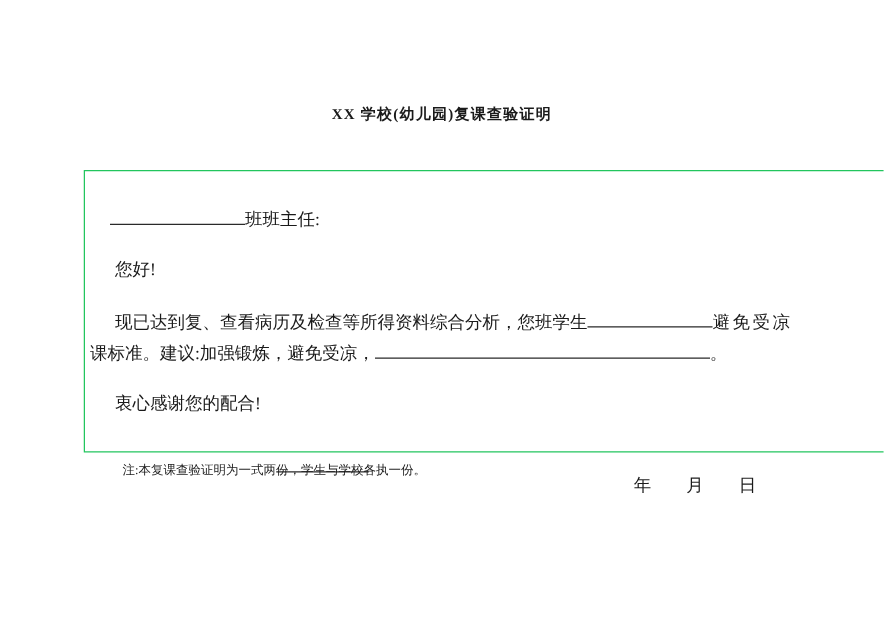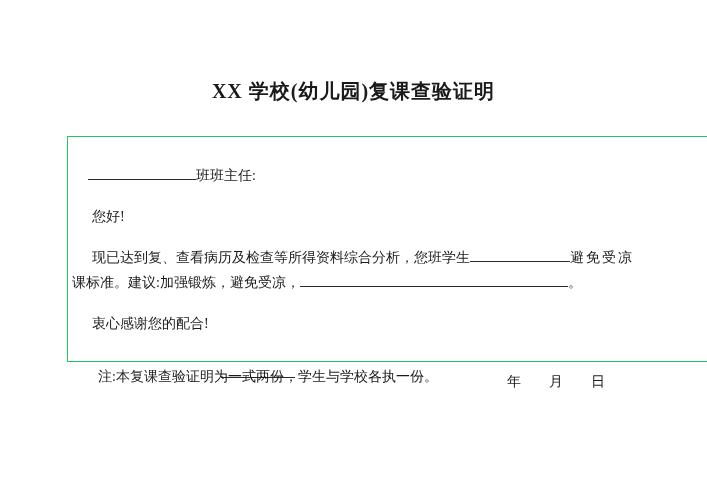--- a/index.html
+++ b/index.html
@@ -13,21 +13,21 @@
     height: 500px;
     background: #ffffff;
     font-family: "Liberation Serif", "DejaVu Serif", serif;
     color: #1a1a1a;
     overflow: hidden;
   }
   .doc-title {
     margin: 0;
     padding-top: 78px;
     text-align: center;
-    font-size: 20px;
+    font-size: 12px;
     font-weight: bold;
     letter-spacing: 1px;
     line-height: 26px;
   }
   .cert-box {
     position: absolute;
     left: 67px;
     top: 136px;
     width: 662px;
     height: 226px;
@@ -54,28 +54,28 @@
   .blank-advice  { width: 268px; }
   .blank-sign    { width: 74px; margin-left: 8px; }
   .tail-stretch { letter-spacing: 2px; }
   .signature-line {
     position: relative;
     padding-left: 141px;
   }
   .date-group {
     position: absolute;
     left: 435px;
-    top: 8px;
+    top: 16px;
   }
   .date-sep { display: inline-block; width: 28px; }
   .footnote {
     position: absolute;
     left: 98px;
     top: 368px;
-    font-size: 14px;
+    font-size: 10px;
     line-height: 18px;
   }
 </style>
 </head>
 <body>
 
 <div class="page">
 
   <h1 class="doc-title">XX 学校(幼儿园)复课查验证明</h1>
 

